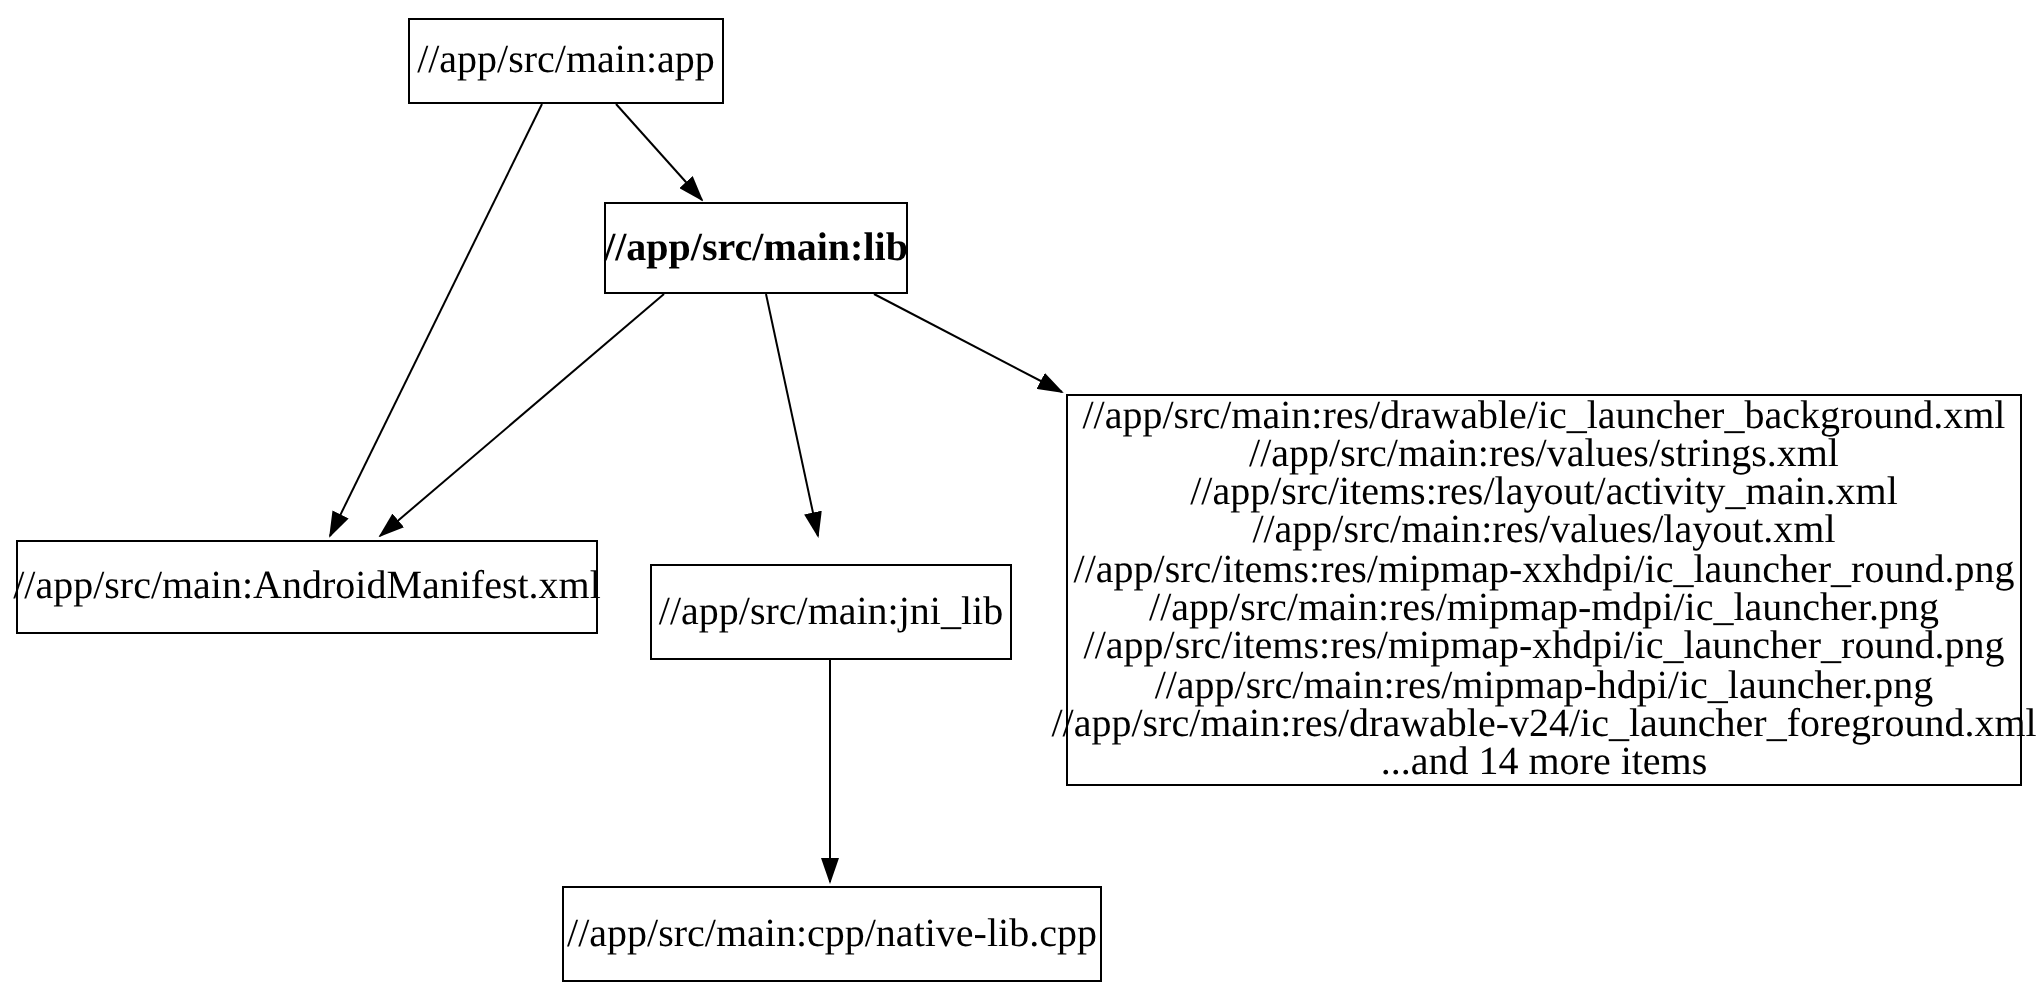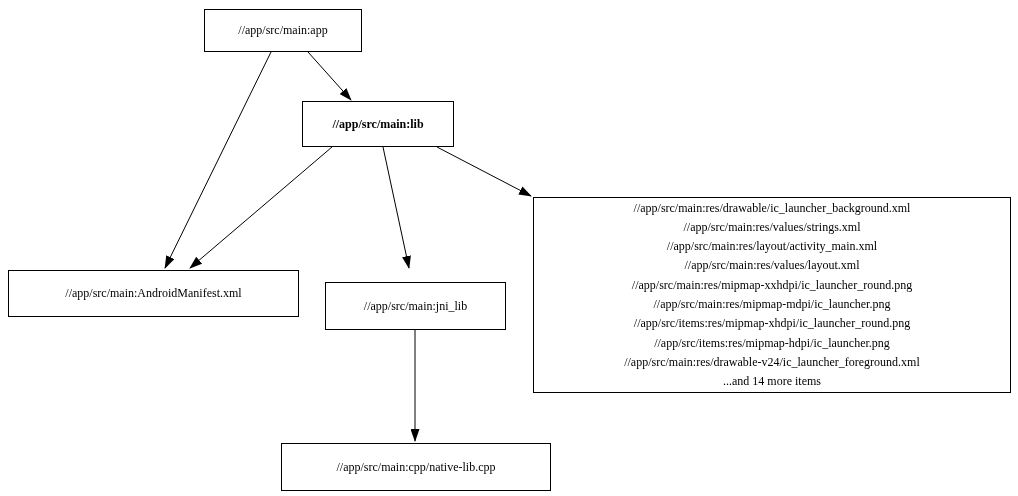--- a/index.html
+++ b/index.html
@@ -25,21 +25,21 @@
   .edge {
     stroke: #000000;
     stroke-width: 1;
   }
   .node {
     position: absolute;
     box-sizing: border-box;
     border: 1px solid #000000;
     background: #ffffff;
     color: #000000;
-    font-size: 12px;
+    font-size: 20px;
     display: flex;
     flex-direction: column;
     align-items: center;
     justify-content: center;
     text-align: center;
     white-space: nowrap;
   }
   .node-app     { left: 204px; top: 9px;   width: 158px; height: 43px; }
   .node-lib     { left: 302px; top: 101px; width: 152px; height: 46px; font-weight: bold; }
   .node-manifest{ left: 8px;   top: 270px; width: 291px; height: 47px; text-align: center; }
@@ -79,26 +79,26 @@
     <span>//app/src/main:AndroidManifest.xml</span>
   </div>
 
   <div class="node node-jni">
     <span>//app/src/main:jni_lib</span>
   </div>
 
   <div class="node node-res">
     <span>//app/src/main:res/drawable/ic_launcher_background.xml</span>
     <span>//app/src/main:res/values/strings.xml</span>
-    <span>//app/src/main:res/layout/activity_main.xml</span>
+    <span>//app/src/items:res/layout/activity_main.xml</span>
     <span>//app/src/main:res/values/layout.xml</span>
-    <span>//app/src/main:res/mipmap-xxhdpi/ic_launcher_round.png</span>
+    <span>//app/src/items:res/mipmap-xxhdpi/ic_launcher_round.png</span>
     <span>//app/src/main:res/mipmap-mdpi/ic_launcher.png</span>
     <span>//app/src/items:res/mipmap-xhdpi/ic_launcher_round.png</span>
-    <span>//app/src/items:res/mipmap-hdpi/ic_launcher.png</span>
+    <span>//app/src/main:res/mipmap-hdpi/ic_launcher.png</span>
     <span>//app/src/main:res/drawable-v24/ic_launcher_foreground.xml</span>
     <span>...and 14 more items</span>
   </div>
 
   <div class="node node-native">
     <span>//app/src/main:cpp/native-lib.cpp</span>
   </div>
 
 </div>
 

